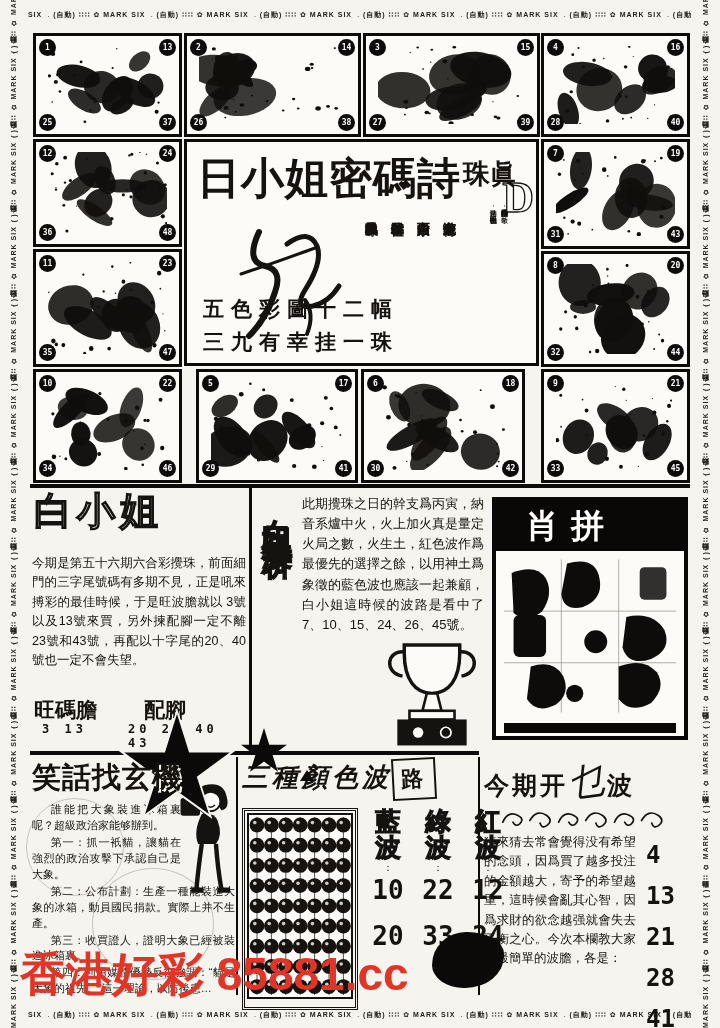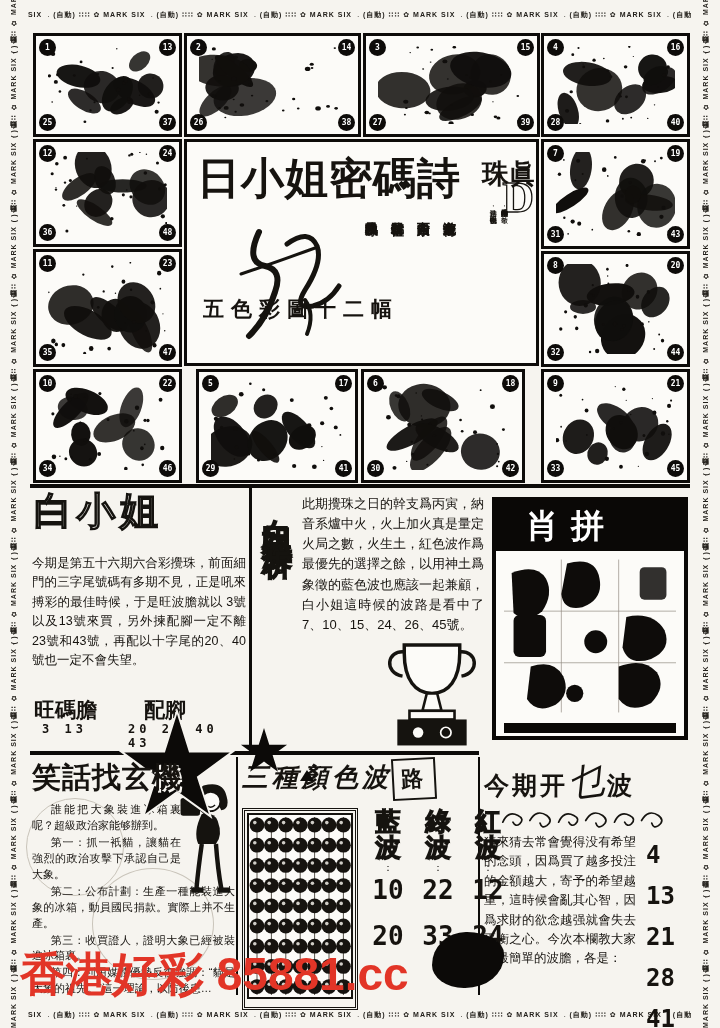--- a/index.html
+++ b/index.html
@@ -1,19 +1,19 @@
 <!DOCTYPE html>
 <html><head>
 <meta charset="utf-8">
 <style>
   html,body{margin:0;padding:0;}
   body{width:720px;height:1028px;position:relative;overflow:hidden;
        background:#f6f4ef;color:#16130f;
        font-family:"Liberation Sans","DejaVu Sans",sans-serif;}
-  .abs{position:absolute;gap:19px;}
+  .abs{position:absolute;}
   
   .strip{position:absolute;overflow:hidden;background:#f6f4ef;color:#24211c;
          font-size:7px;letter-spacing:1px;white-space:nowrap;font-weight:700;}
   .strip.h{line-height:30px;}
   .strip.v{writing-mode:vertical-rl;transform:rotate(180deg);line-height:28px;}
   
   .cell{position:absolute;background:#fcfbf8;border:3px solid #0d0b09;box-sizing:border-box;}
   .cell .art{position:absolute;left:12px;top:10px;right:12px;bottom:10px;}
   .cell svg{width:100%;height:100%;}
   .ball{position:absolute;width:17px;height:17px;border-radius:50%;background:#0d0b09;
@@ -597,20 +597,21 @@
     </svg>
   </div>
 
   <div class="abs vtext poem" style="right:74px;top:70px;height:158px;">
     <span style="display:block">荷池有水金鱼游</span>
     <span style="display:block">向东向西景自由</span>
     <span style="display:block">祖辈廿代都耕田</span>
     <span style="display:block">早出晚归咏秋风</span>
   </div>
   <div class="abs caption" style="left:16px;top:153px;">五色彩圖十二幅</div>
+  <div class="abs caption" style="left:16px;top:186px;">三九有幸挂一珠</div>
 </div>
 
 <div class="rule" style="left:30px;top:484px;width:660px;height:4px;"></div>
 <div class="rule" style="left:249px;top:488px;width:3px;height:264px;"></div>
 <div class="rule" style="left:30px;top:751px;width:449px;height:4px;"></div>
 <div class="rule" style="left:236px;top:757px;width:2px;height:238px;"></div>
 <div class="rule" style="left:478px;top:757px;width:2px;height:238px;"></div>
 
 <div class="abs" style="left:32px;top:490px;width:216px;height:260px;">
   <div class="hdr-outline ol" style="position:absolute;left:2px;top:-4px;">白小姐</div>

